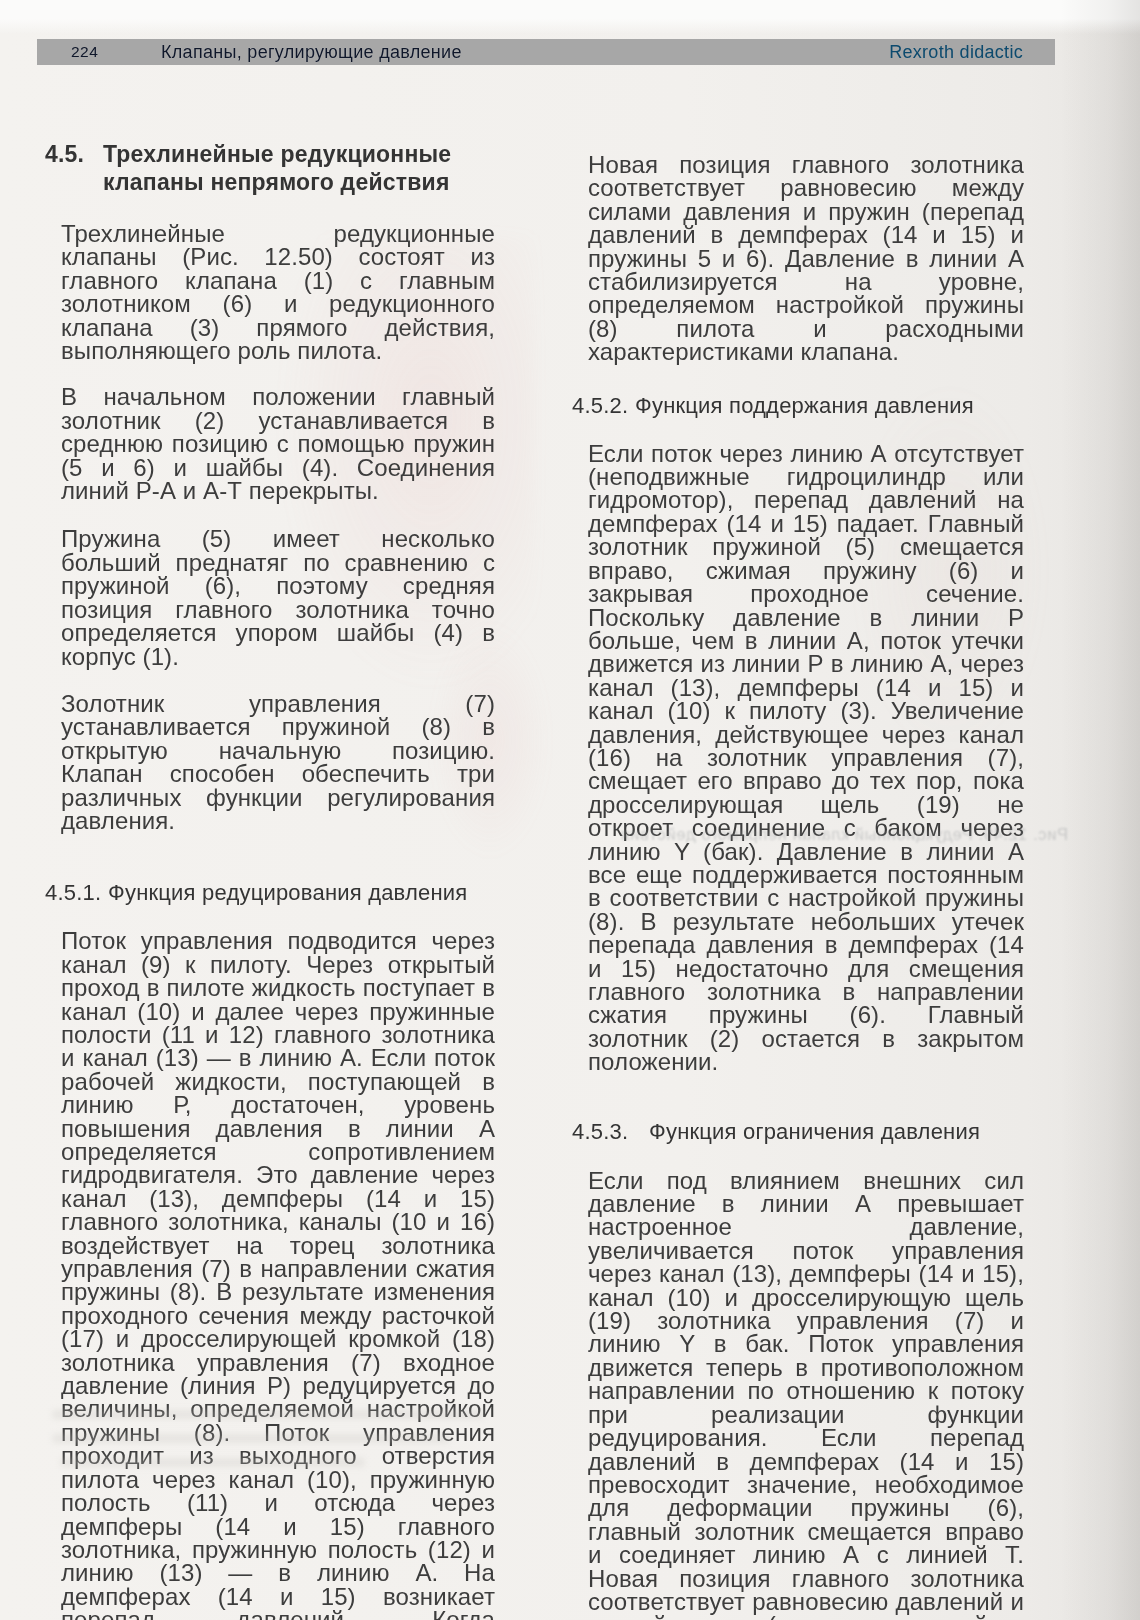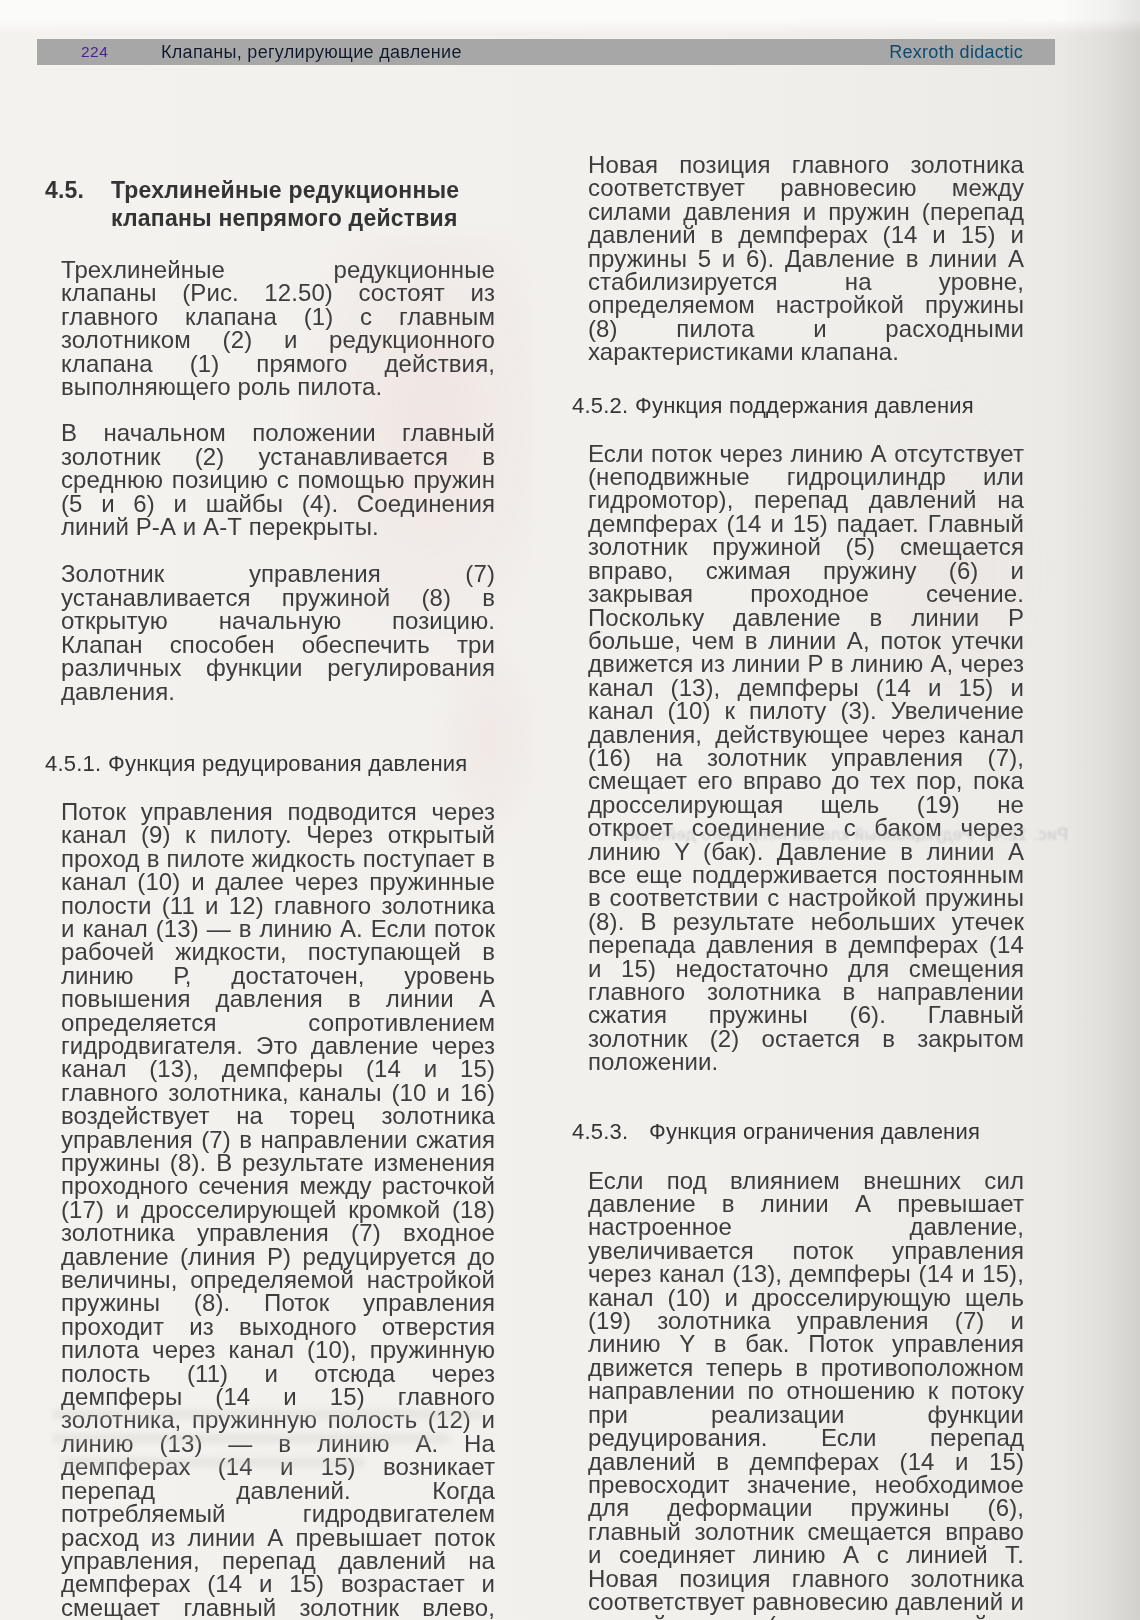--- a/index.html
+++ b/index.html
@@ -24,43 +24,42 @@
     pointer-events:none;
   }
   
   .header-bar{
     position:absolute;left:37px;top:39px;width:1018px;height:26px;
     background:#a7a7a7;
     display:flex;align-items:center;
     font-size:18px;
   }
   .page-number{
-    position:absolute;left:44px;top:4px;
-    font-size:15.5px;color:#4c1d95;letter-spacing:0.5px;
+    position:absolute;left:34px;top:4px;
+    font-size:15.5px;color:#0f172a;letter-spacing:0.5px;
   }
   .header-title{
     margin-left:124px;color:#0f172a;letter-spacing:0.3px;
     text-shadow:0 0 1px rgba(255,255,255,0.4);
   }
   .header-brand{
     margin-left:auto;margin-right:32px;color:#0c4a6e;letter-spacing:0.3px;
   }
   
   .col{position:absolute;top:140px;}
   .col-left{left:45px;width:466px;}
   .col-right{left:572px;width:468px;}
   .para{
     font-size:24px;line-height:23.4px;letter-spacing:0.1px;
     text-align:justify;margin:16px;color:#3d3d3d;
   }
   .h2{
-    display:flex;gap:16px;
+    display:flex;gap:8px;
     font-size:23px;line-height:28px;font-weight:bold;color:#343434;
     letter-spacing:0.2px;
-    margin-top:36px;
   }
   .h2 .sec-num{flex:0 0 50px;}
   .h3{
     display:flex;
     font-size:22px;line-height:27px;font-weight:normal;color:#343434;
     letter-spacing:0.2px;white-space:nowrap;
   }
   .h3 .sec-num{flex:0 0 63px;}
   
   .m-p1{margin-top:26px;}
@@ -120,22 +119,23 @@
 
   <div class="bleed bleed-1"></div>
   <div class="bleed bleed-2"></div>
   <div class="bleed bleed-3"></div>
 
   <div class="col col-left">
     <div class="h2">
       <span class="sec-num">4.5.</span>
       <span class="sec-title">Трехлинейные редукционные клапаны непрямого действия</span>
     </div>
-    <p class="para m-p1">Трехлинейные редукционные клапаны (Рис. 12.50) состоят из главного клапана (1) с главным золотником (2) и редукционного клапана (1) прямого действия, выполняющего роль пилота.</p>
+    <p class="para m-p1">Трехлинейные редукционные клапаны (Рис. 12.50) состоят из главного клапана (1) с главным золотником (6) и редукционного клапана (3) прямого действия, выполняющего роль пилота.</p>
     <p class="para m-p2">В начальном положении главный золотник (2) устанавливается в среднюю позицию с помощью пружин (5 и 6) и шайбы (4). Соединения линий Р-А и А-Т перекрыты.</p>
+    <p class="para m-p3">Пружина (5) имеет несколько больший преднатяг по сравнению с пружиной (6), поэтому средняя позиция главного золотника точно определяется упором шайбы (4) в корпус (1).</p>
     <p class="para m-p4">Золотник управления (7) устанавливается пружиной (8) в открытую начальную позицию. Клапан способен обеспечить три различных функции регулирования давления.</p>
     <div class="h3 m-h451">
       <span class="sec-num">4.5.1.</span>
       <span class="sec-title">Функция редуцирования давления</span>
     </div>
     <p class="para m-p451">Поток управления подводится через канал (9) к пилоту. Через открытый проход в пилоте жидкость поступает в канал (10) и далее через пружинные полости (11 и 12) главного золотника и канал (13) — в линию А. Если поток рабочей жидкости, поступающей в линию Р, достаточен, уровень повышения давления в линии А определяется сопротивлением гидродвигателя. Это давление через канал (13), демпферы (14 и 15) главного золотника, каналы (10 и 16) воздействует на торец золотника управления (7) в направлении сжатия пружины (8). В результате изменения проходного сечения между расточкой (17) и дросселирующей кромкой (18) золотника управления (7) входное давление (линия Р) редуцируется до величины, определяемой настройкой пружины (8). Поток управления проходит из выходного отверстия пилота через канал (10), пружинную полость (11) и отсюда через демпферы (14 и 15) главного золотника, пружинную полость (12) и линию (13) — в линию А. На демпферах (14 и 15) возникает перепад давлений. Когда потребляемый гидродвигателем расход из линии А превышает поток управления, перепад давлений на демпферах (14 и 15) возрастает и смещает главный золотник влево, преодолевая усилие пружины (5). В результате открывается соединение Р-А, и в гидродвигатель поступает требуемый расход рабочей жидкости.</p>
   </div>
 
   <div class="col col-right">
     <p class="para m-pcont">Новая позиция главного золотника соответствует равновесию между силами давления и пружин (перепад давлений в демпферах (14 и 15) и пружины 5 и 6). Давление в линии А стабилизируется на уровне, определяемом настройкой пружины (8) пилота и расходными характеристиками клапана.</p>

